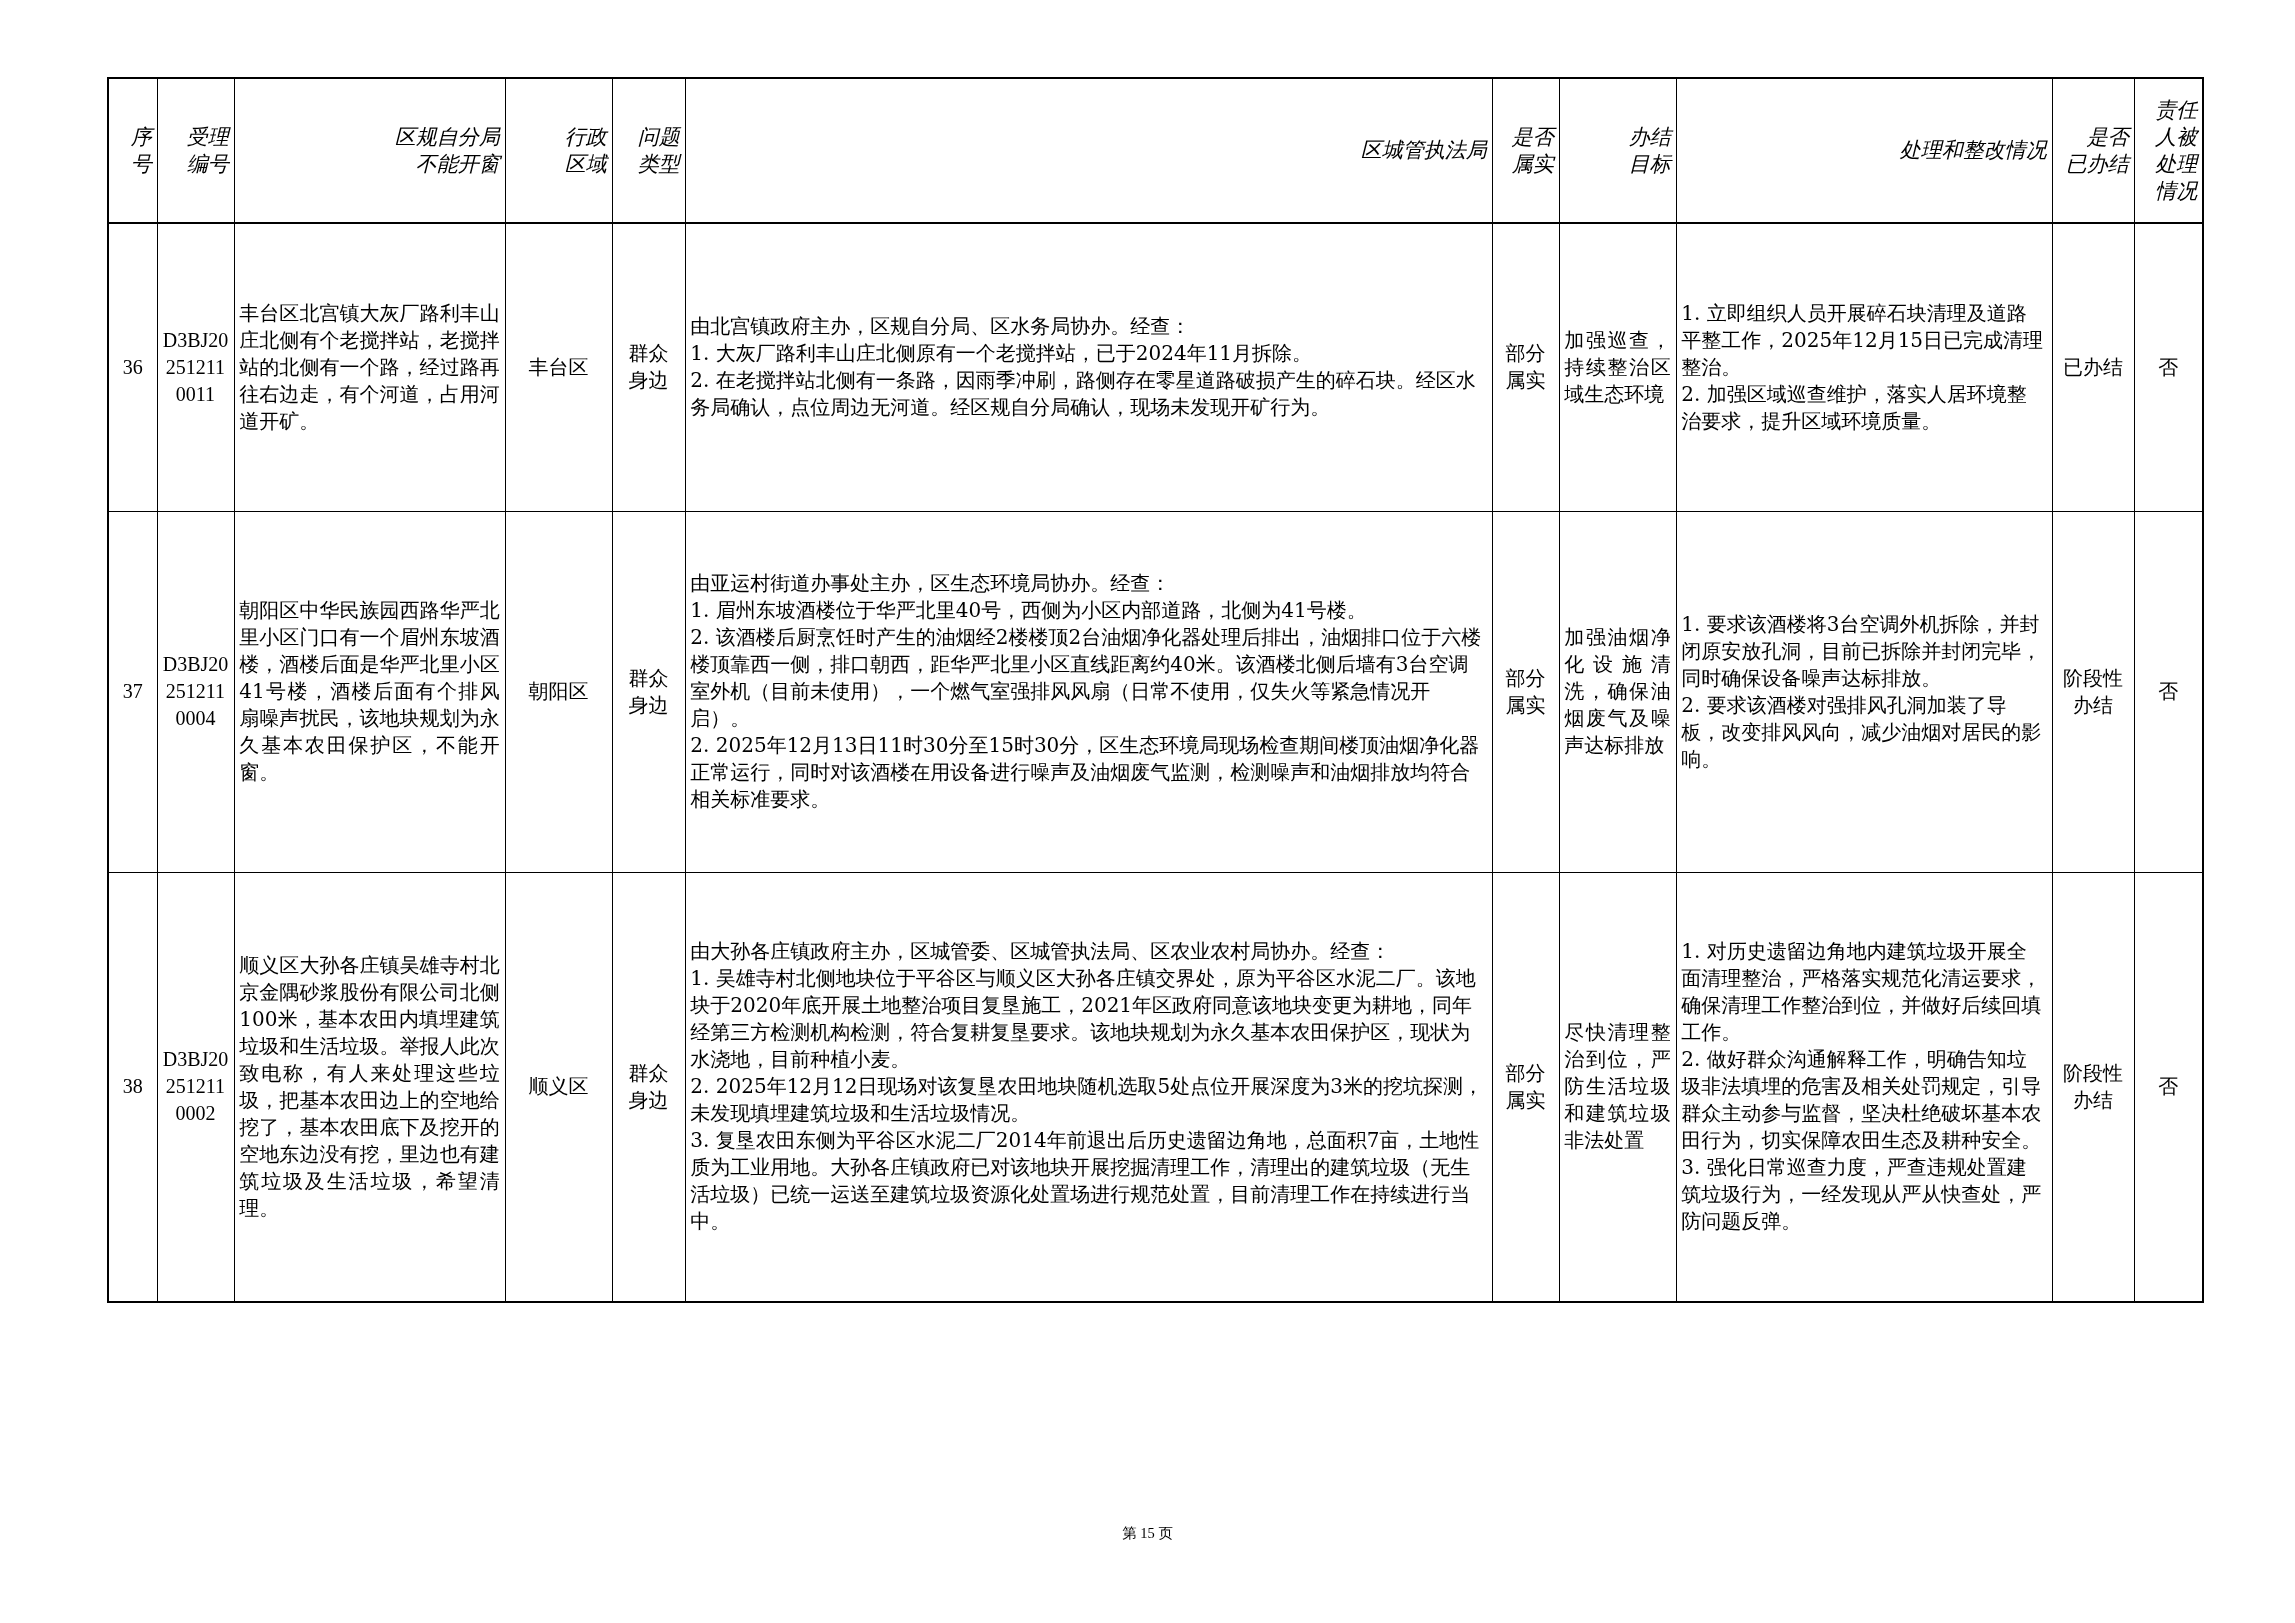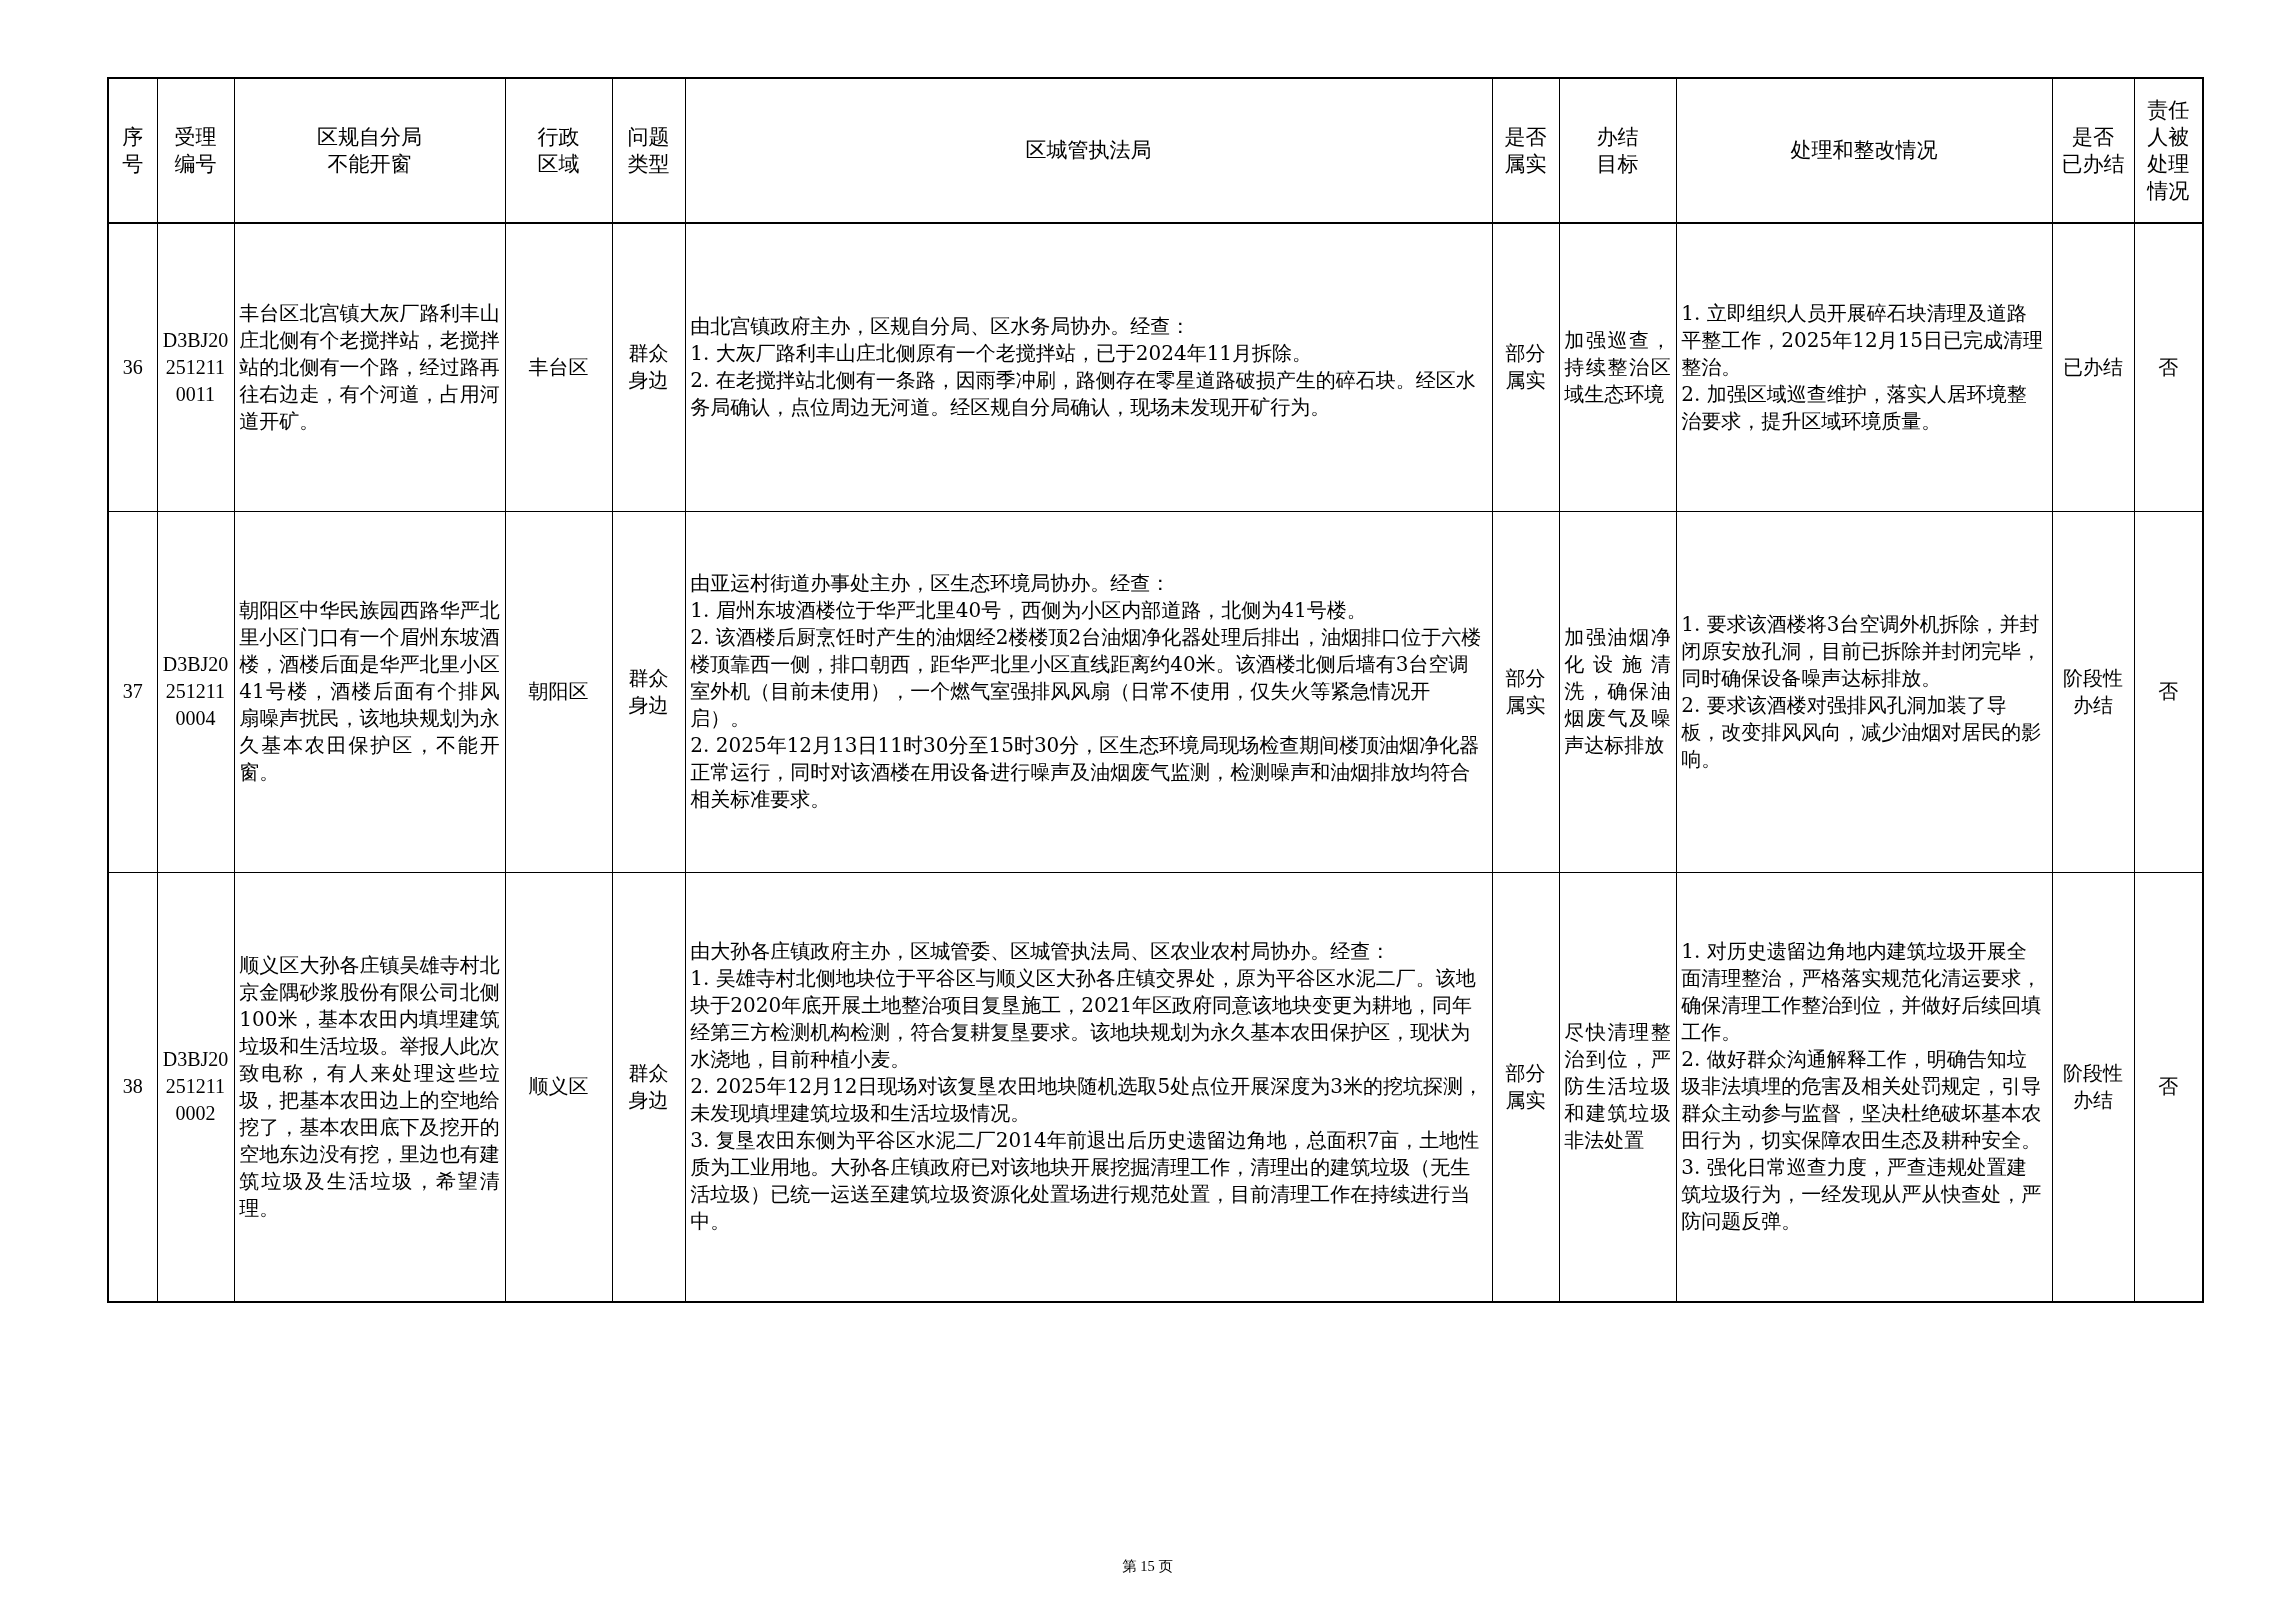--- a/index.html
+++ b/index.html
@@ -1,28 +1,28 @@
 <!DOCTYPE html>
 <html style="font-size:7.7px"><head>
 <meta charset="utf-8">
 <style>
   html, body { margin:0; padding:0; background:#ffffff; }
   body { width:2295px; height:1623px; position:relative; overflow:hidden; font-family:"DejaVu Serif","Liberation Serif",serif; color:#000; }
   .tbl { position:absolute; left:107px; top:77px; width:2095px; height:1224px; border-collapse:collapse; table-layout:fixed; border:2.9px solid #000; }
   .tbl td, .tbl th { border:1.4px solid #000; padding:0 4.8px; vertical-align:middle; font-weight:normal; }
-  .tbl th { font-family:"DejaVu Sans","Liberation Sans",sans-serif; font-size:21px; line-height:27px; text-align:center; }
+  .tbl th { font-family:"DejaVu Sans","Liberation Sans",sans-serif; font-size:21px; line-height:27px; text-align:right;font-style:italic; }
   .tbl thead tr { height:145px; }
   .tbl thead th { border-bottom:2.9px solid #000; }
   .tbl td { font-size:20px; line-height:27px; }
   .c { text-align:center; }
   .j { text-align:justify; text-justify:inter-ideograph; }
   .pre { white-space:pre-line; }
   .mono { font-family:"Liberation Serif","DejaVu Serif",serif; font-size:21px; }
   .hdr-line { display:block; }
-  .footer { position:absolute; left:0; width:2295px; top:1557px; text-align:center; font-family:"Liberation Serif","DejaVu Serif",serif; font-size:14.5px; }
+  .footer { position:absolute; left:0; width:2295px; top:1524px; text-align:center; font-family:"Liberation Serif","DejaVu Serif",serif; font-size:14.5px; }
 </style>
 </head>
 <body>
 
 <table class="tbl">
   <colgroup>
     <col style="width:49px">
     <col style="width:77px">
     <col style="width:271px">
     <col style="width:107px">

